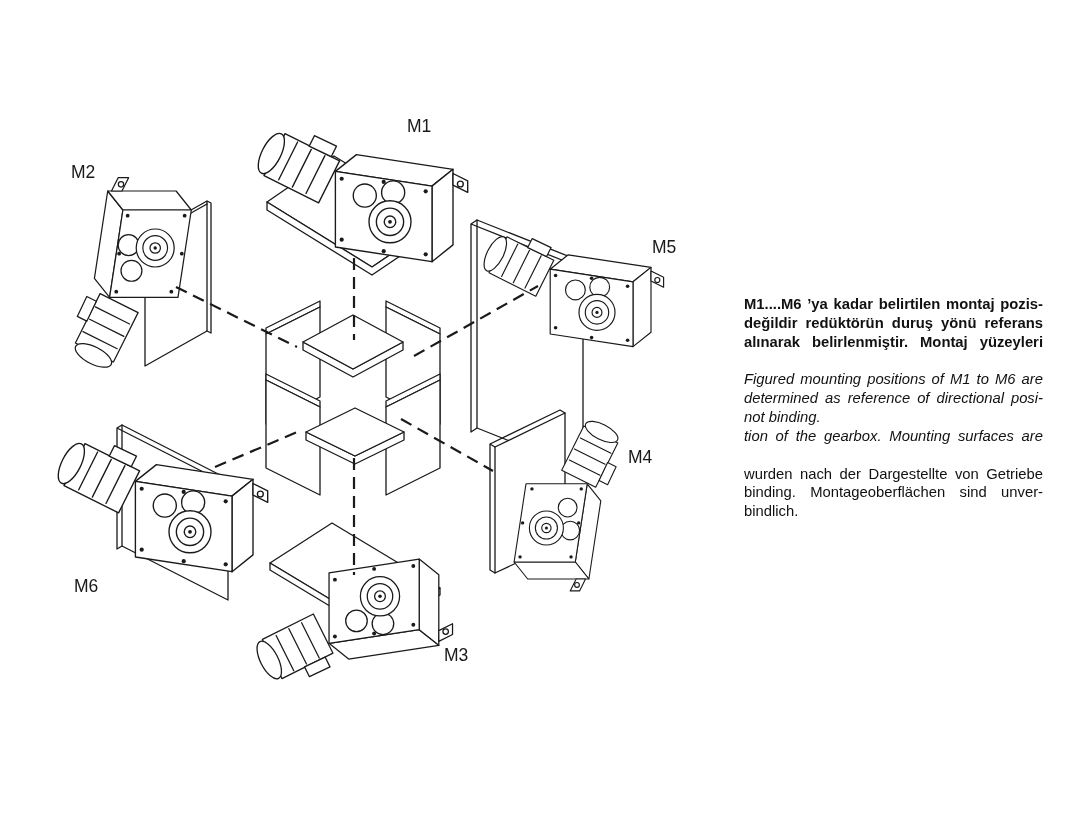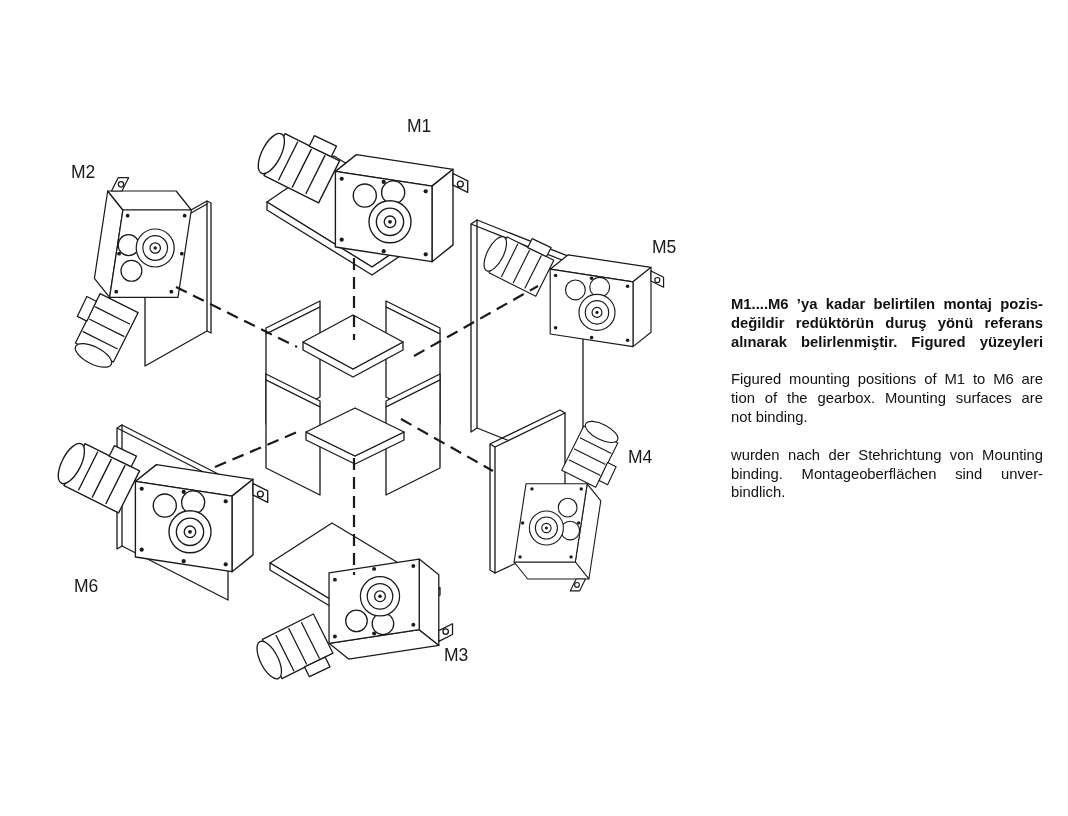--- a/index.html
+++ b/index.html
@@ -18,23 +18,23 @@
   .diagram-svg .dot{fill:#1a1a1a;stroke:none;}
   .diagram-svg .dash{fill:none;stroke:#1a1a1a;stroke-width:2.2;stroke-dasharray:12 7;stroke-linecap:butt;}
   .diagram-svg text{
     font-family:"Liberation Sans", sans-serif;
     font-size:17.5px;fill:#1a1a1a;stroke:none;
   }
   #text-panel{
     position:absolute;left:731px;top:295px;width:312px;
     color:#111;font-size:14.8px;line-height:18.8px;
   }
-  #text-panel .para{margin:0 0 19px 0;}
+  #text-panel .para{margin:0 0 19px 13px;}
   #text-panel .para.bold{font-weight:bold;}
-  #text-panel .para.italic{}
+  #text-panel .para.italic{font-style:italic;}
   #text-panel .line{
     white-space:nowrap;
     text-align:justify;
     text-align-last:justify;
     -moz-text-align-last:justify;
   }
   #text-panel .line.last{text-align-last:left;-moz-text-align-last:left;}
 </style>
 </head>
 <body>
@@ -137,26 +137,27 @@
       <text x="628" y="463">M4</text>
       <text x="444" y="661">M3</text>
       <text x="74" y="592">M6</text>
     </g>
   </svg>
 
   <div id="text-panel">
       <div class="para bold">
         <div class="line">M1....M6 ’ya kadar belirtilen montaj pozis-</div>
         <div class="line">değildir redüktörün duruş yönü referans</div>
-        <div class="line">alınarak belirlenmiştir. Figured yüzeyleri</div>
+        <div class="line">alınarak belirlenmiştir. Montaj yüzeyleri</div>
       </div>
       <div class="para italic">
         <div class="line">Figured mounting positions of M1 to M6 are</div>
+        <div class="line">determined as reference of directional posi-</div>
+        <div class="line last">not binding.</div>
         <div class="line">tion of the gearbox. Mounting surfaces are</div>
-        <div class="line last">not binding.</div>
       </div>
       <div class="para regular">
-        <div class="line">wurden nach der Stehrichtung von Mounting</div>
+        <div class="line">wurden nach der Dargestellte von Getriebe</div>
         <div class="line">binding. Montageoberflächen sind unver-</div>
         <div class="line last">bindlich.</div>
       </div>
     </div>
 </div>
 
 </body></html>

